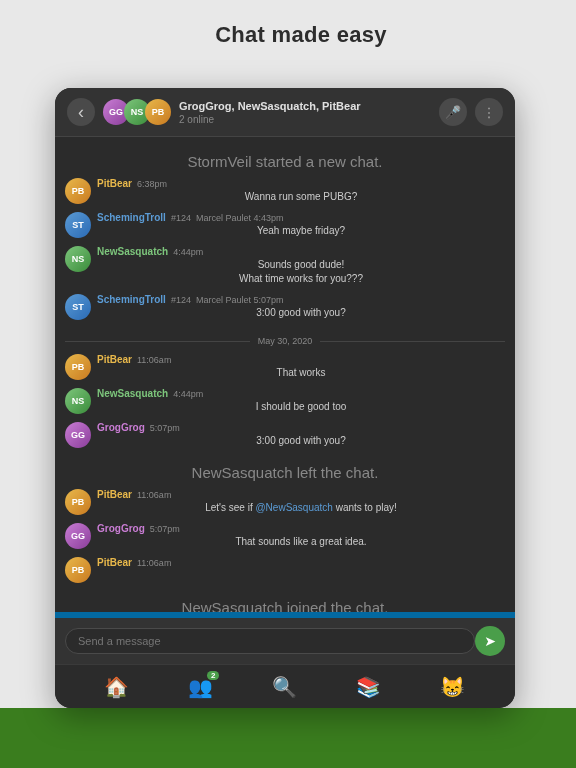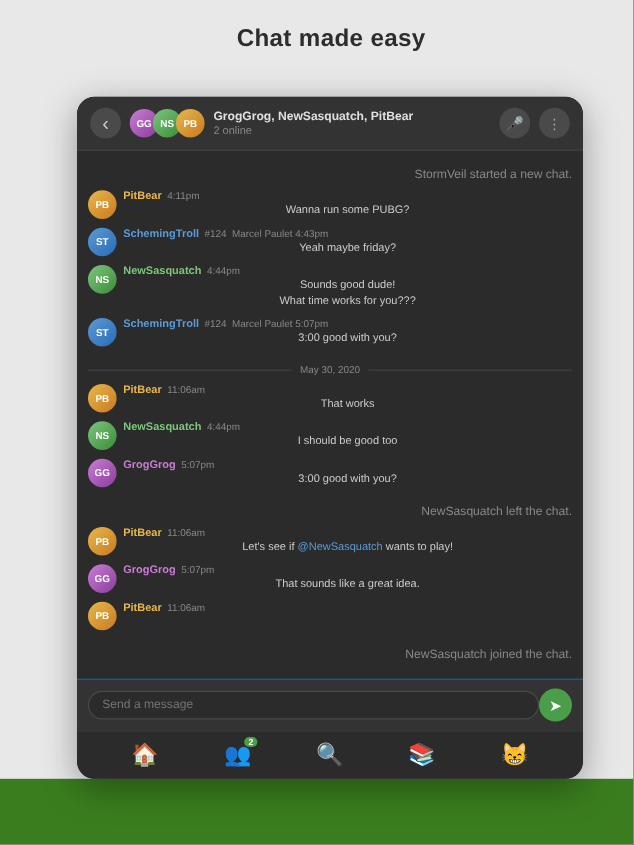--- a/index.html
+++ b/index.html
@@ -29,21 +29,21 @@
       font-size: 22px;
       font-weight: 600;
       color: #2d2d2d;
       letter-spacing: 0.3px;
       padding-left: 26px;
     }
     
     .app-container {
       position: absolute;
       top: 88px;
-      left: 70px;
+      left: 55px;
       width: 460px;
       height: 620px;
       background: #2b2b2b;
       border-radius: 16px;
       overflow: hidden;
       display: flex;
       flex-direction: column;
       box-shadow: 0 8px 32px rgba(0,0,0,0.35);
     }
     
@@ -104,22 +104,22 @@
       overflow-y: auto;
       padding: 8px 10px;
       display: flex;
       flex-direction: column;
       gap: 0px;
     }
     .messages-area::-webkit-scrollbar { width: 3px; }
     .messages-area::-webkit-scrollbar-thumb { background: #555; border-radius: 2px; }
     
     .system-msg {
-      text-align: right;
-      font-size: 11px;
+      text-align: center;
+      font-size: 15px;
       color: #888;
       padding: 6px 0;
       margin: 2px 0;
     }
     
     .date-divider {
       display: flex;
       align-items: center;
       gap: 8px;
       margin: 8px 0;
@@ -168,21 +168,21 @@
       font-size: 10px;
       color: #cccccc;
       line-height: 1.4;
     }
     .msg-text .mention {
       color: #5b9bd5;
     }
     
     .input-bar {
       background: #333;
-      border-top: 1px solid #0369a1;
+      border-top: 6px solid #0369a1;
       padding: 8px 10px;
       display: flex;
       align-items: center;
       gap: 0;
       flex-shrink: 0;
     }
     .message-input {
       flex: 1;
       background: #2b2b2b;
       border: 1px solid #4a4a4a;
@@ -279,21 +279,21 @@
 
   <div class="messages-area">
 
     <div class="system-msg">StormVeil started a new chat.</div>
 
     <div class="message-group">
       <div class="avatar-initials av-pitbear">PB</div>
       <div class="msg-content">
         <div class="msg-header">
           <span class="msg-username pitbear">PitBear</span>
-          <span class="msg-time">4:11pm</span>
+          <span class="msg-time">6:38pm</span>
         </div>
         <div class="msg-text">Wanna run some PUBG?</div>
       </div>
     </div>
 
     <div class="message-group">
       <div class="avatar-initials av-scheming">ST</div>
       <div class="msg-content">
         <div class="msg-header">
           <span class="msg-username scheming">SchemingTroll</span>

